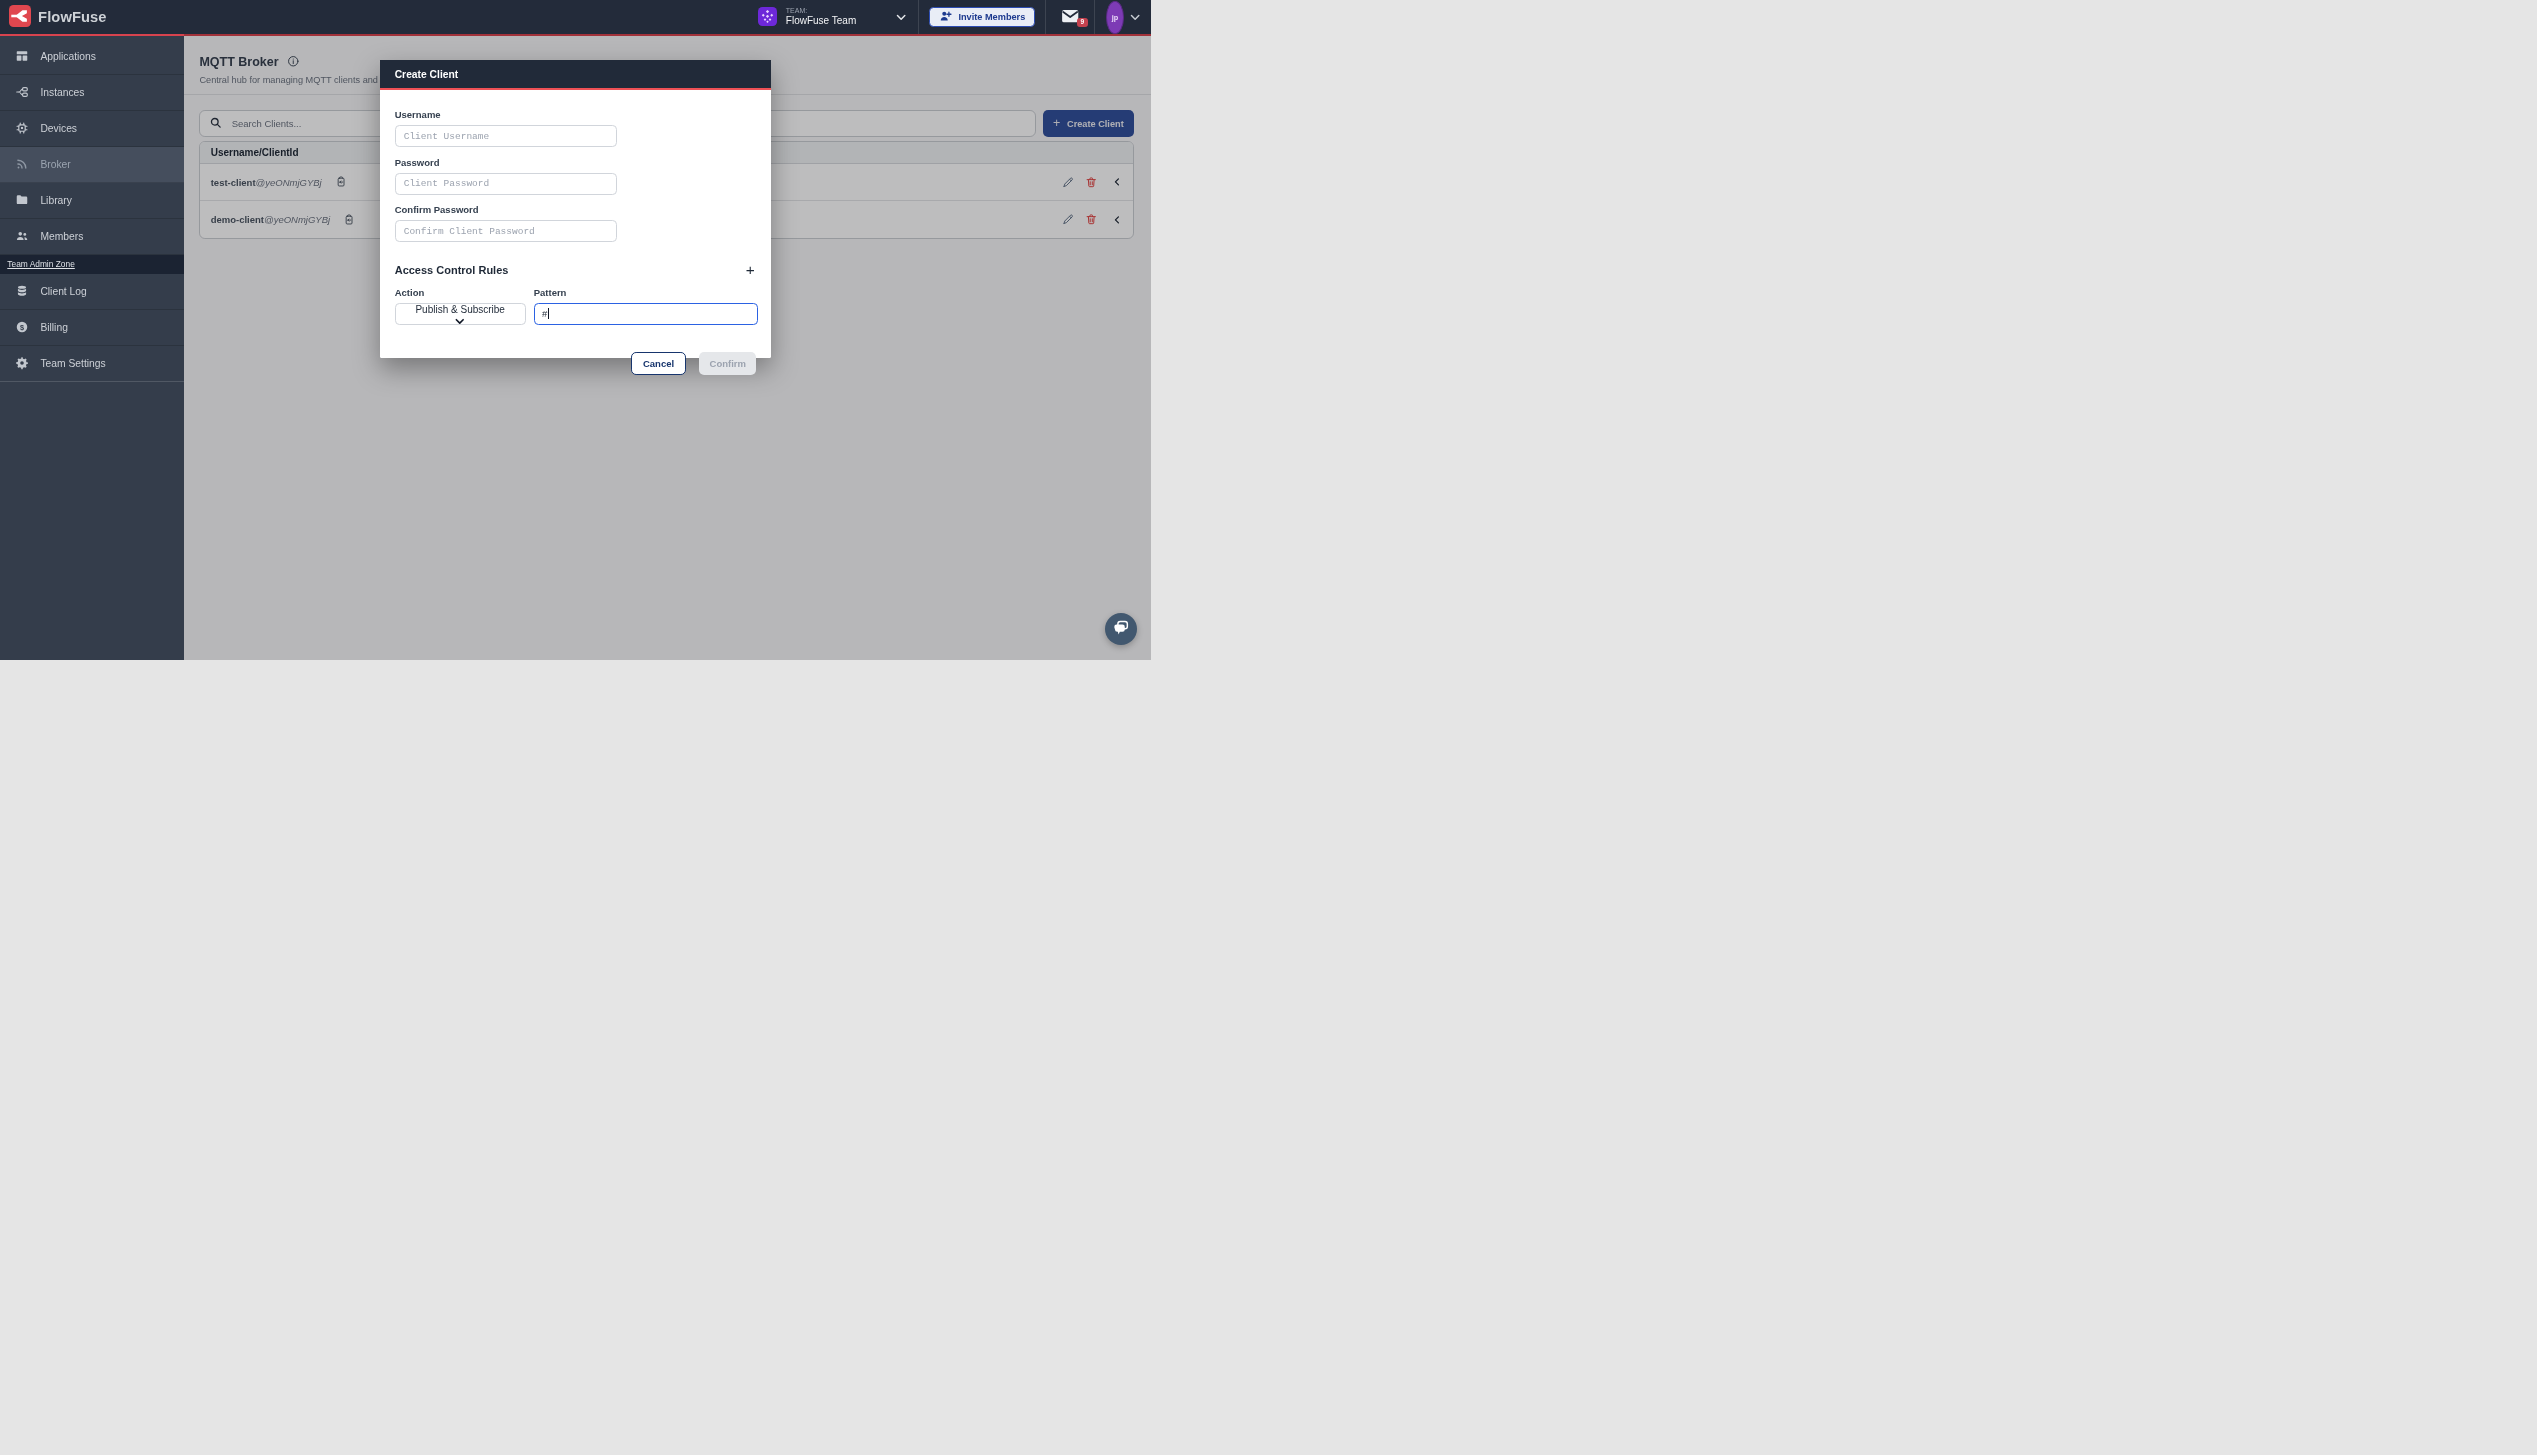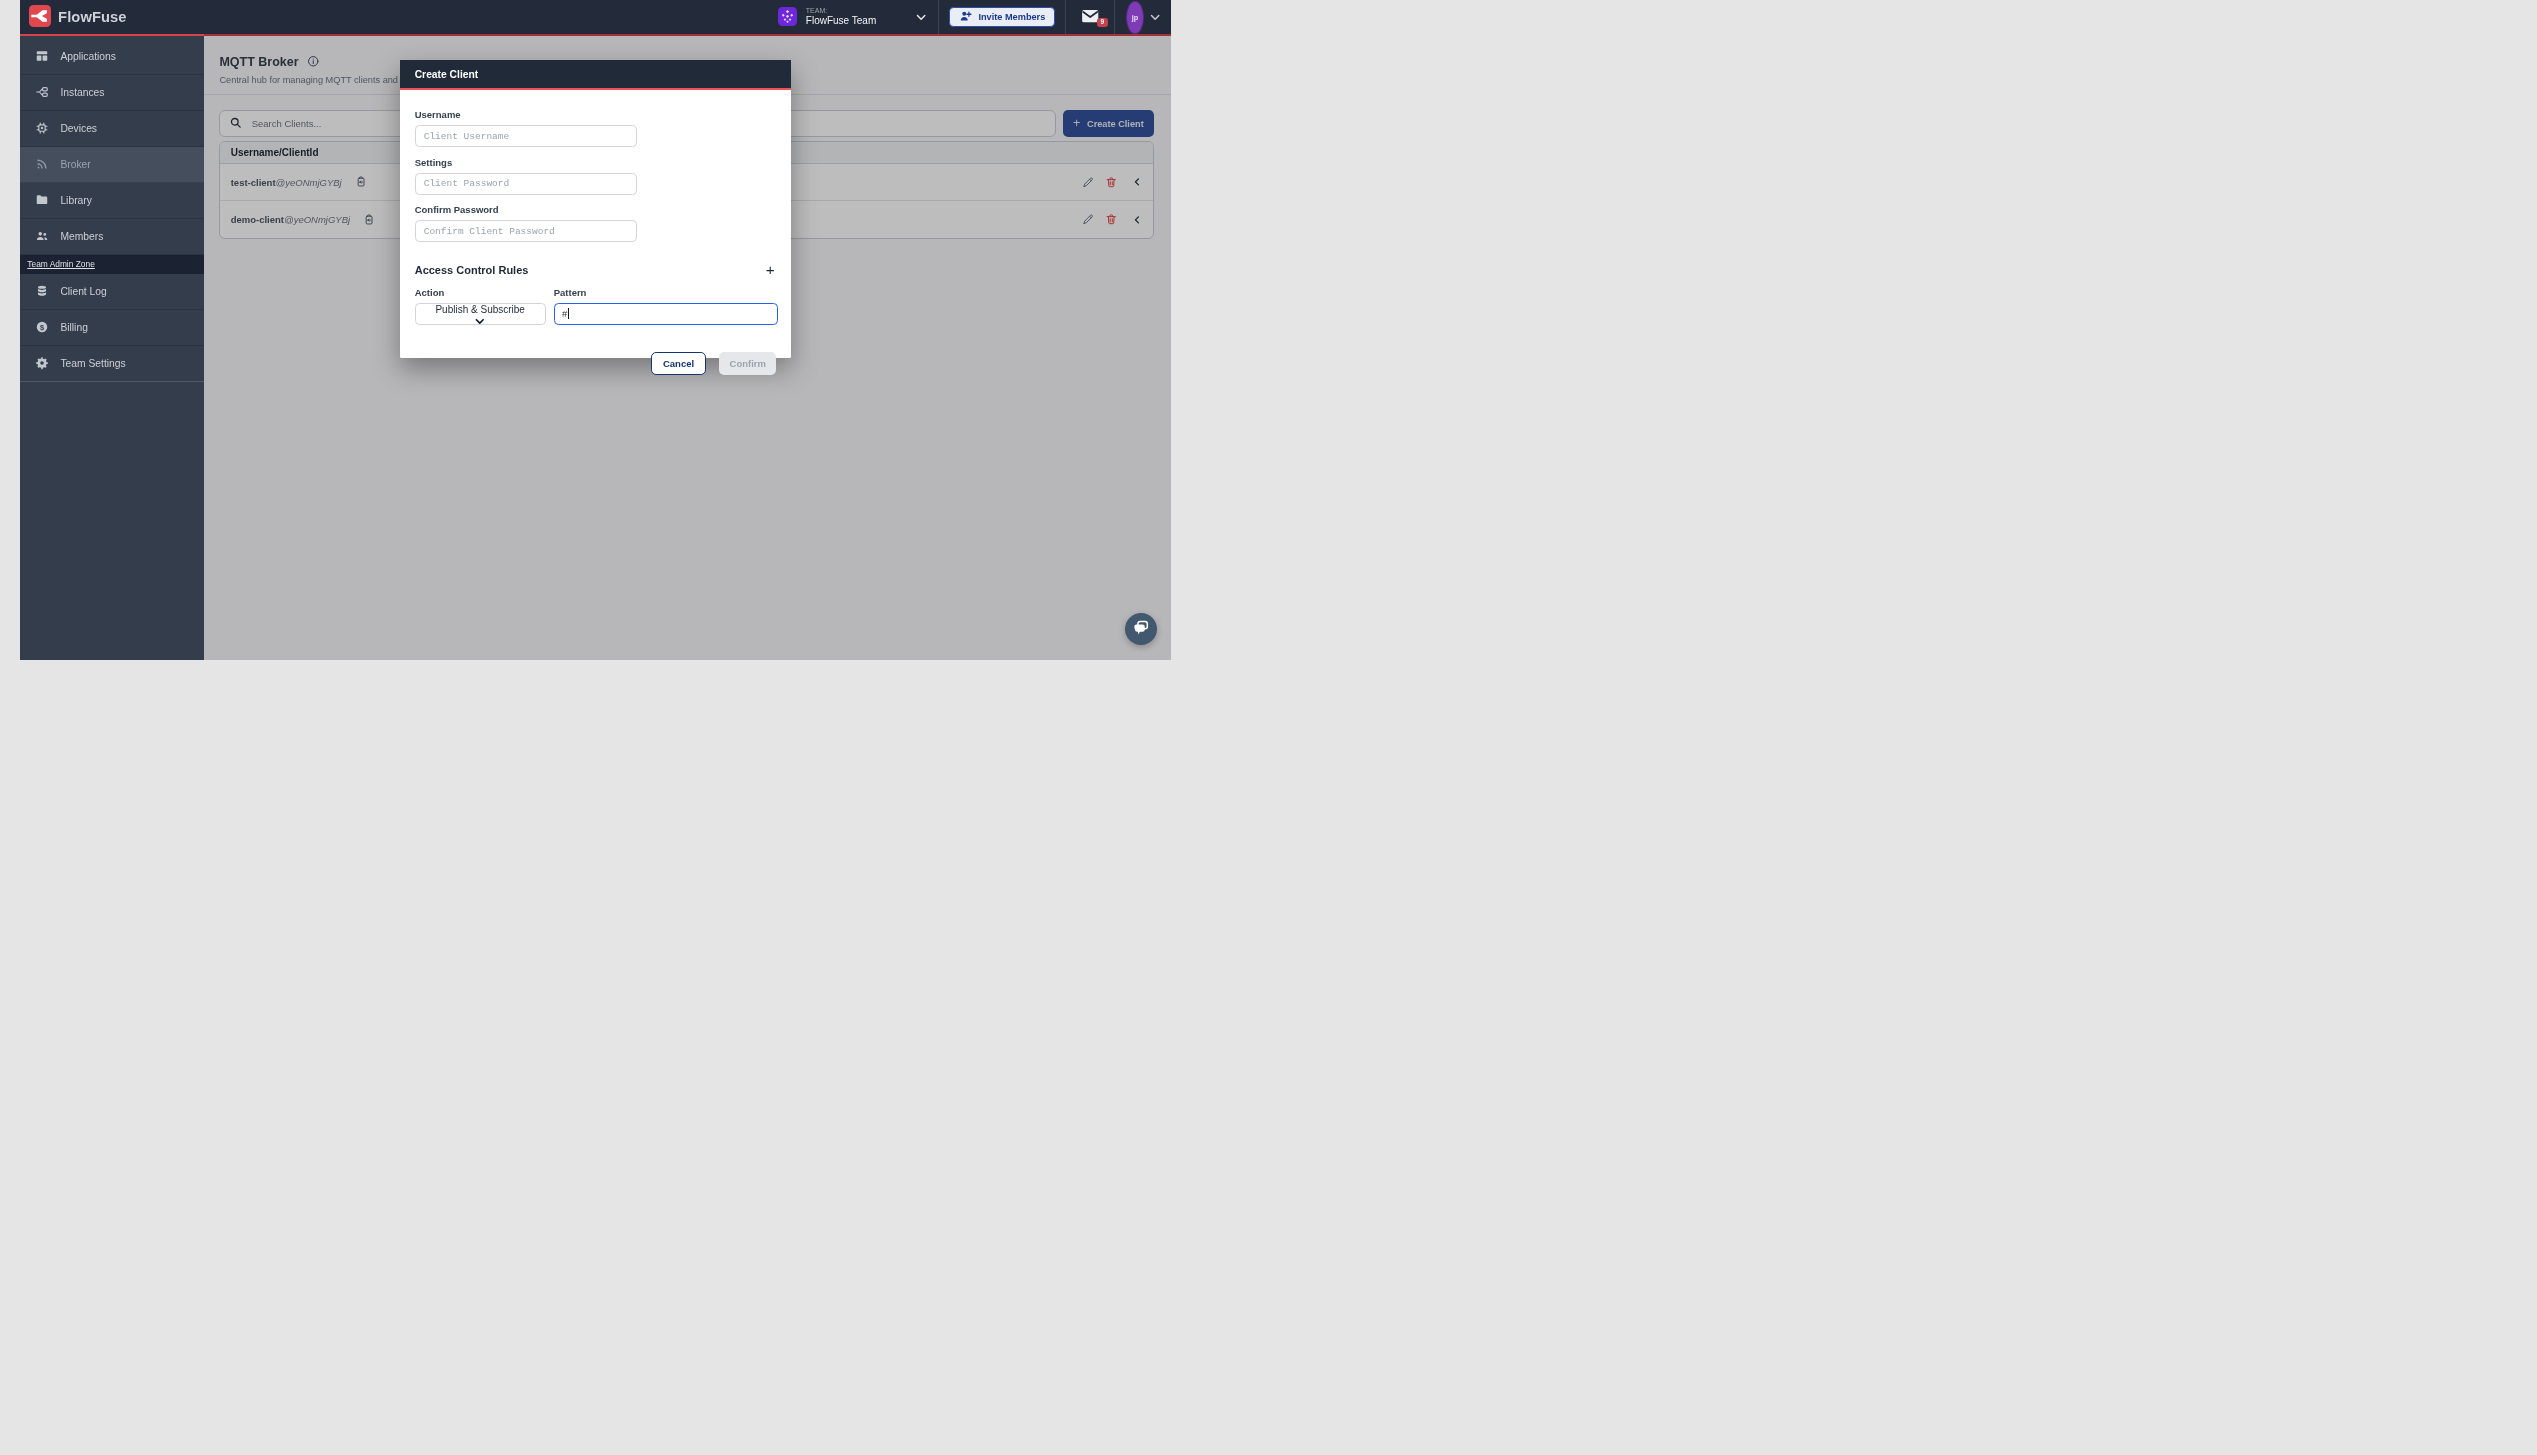--- a/index.html
+++ b/index.html
@@ -1,18 +1,18 @@
 <!DOCTYPE html>
 <html style="font-size:11.7px"><head>
 <meta charset="utf-8">
 <style>
   html,body{margin:0;padding:0;background:#e5e5e5;}
   *{box-sizing:border-box;}
   .app{position:relative;width:1151px;height:660px;overflow:hidden;
-       font-family:"Liberation Sans",sans-serif;background:#d946ef;margin-left:20px;}
+       font-family:"Liberation Sans",sans-serif;background:#d946ef;}
 
   
   .navbar{position:absolute;top:0;left:0;right:0;height:34px;background:#232B3A;
           display:flex;align-items:center;justify-content:space-between;z-index:10;}
   .redline{position:absolute;top:34px;left:0;right:0;height:2.2px;background:#D8434E;z-index:10;}
   .brand{display:flex;align-items:center;gap:7.3px;padding-left:8.8px;cursor:pointer;}
   .brand-text{color:#CDD1D6;font-size:14.7px;font-weight:bold;letter-spacing:0.1px;}
   .nav-right{display:flex;align-items:center;height:100%;}
   .nav-divider{width:0.7px;height:34px;background:rgba(255,255,255,.12);}
   .team-select{display:flex;align-items:center;justify-content:space-between;width:170px;
@@ -403,21 +403,21 @@
     <div class="modal-header">Create Client</div>
     <div class="modal-redline"></div>
     <div class="modal-body">
 
       <div class="field">
         <div class="field-label">Username</div>
         <input type="text" placeholder="Client Username" style="">
       </div>
 
       <div class="field">
-        <div class="field-label">Settings</div>
+        <div class="field-label">Password</div>
         <input type="text" placeholder="Client Password" style="">
       </div>
 
       <div class="field">
         <div class="field-label">Confirm Password</div>
         <input type="text" placeholder="Confirm Client Password" style="">
       </div>
 
       <div class="acl-header">
         <span class="acl-heading">Access Control Rules</span>

